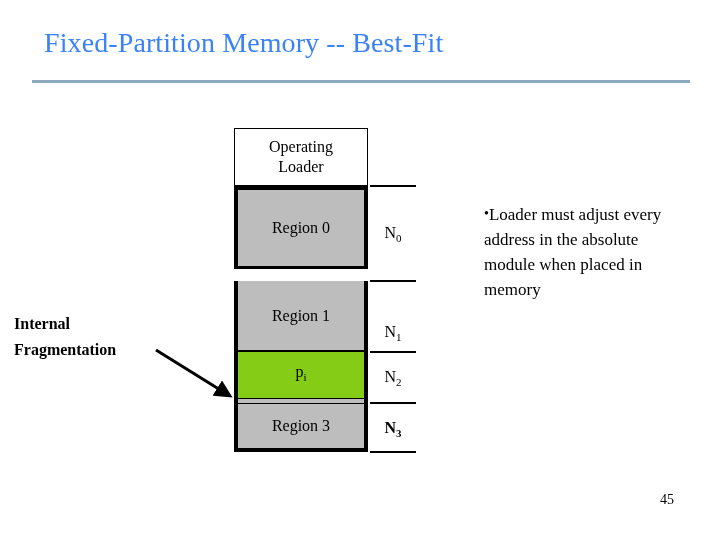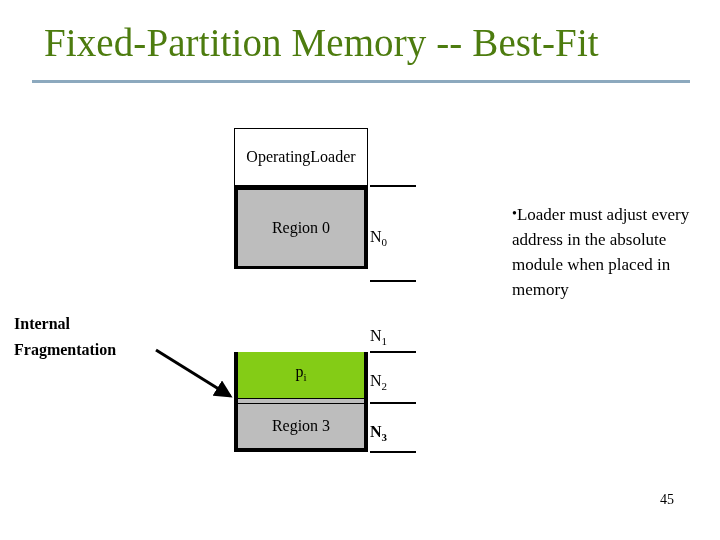--- a/index.html
+++ b/index.html
@@ -15,23 +15,23 @@
     font-family: "Liberation Serif", "DejaVu Serif", serif;
     color: #000000;
   }
 
   
   #slide-title {
     position: absolute;
     left: 44px;
     top: 24px;
     width: 640px;
-    font-size: 39px;
+    font-size: 28px;
     line-height: 38px;
-    color: #4d7c0f;
+    color: #3b82f6;
     white-space: nowrap;
     letter-spacing: 0.1px;
   }
   #title-rule {
     position: absolute;
     left: 32px;
     top: 80px;
     width: 658px;
     height: 3px;
     background: #8CA9BE;
@@ -58,20 +58,21 @@
     font-size: 16px;
     line-height: 20px;
   }
 
   
   #block-os {
     top: 0px;
     height: 58px;
     border: 1px solid #000000;
     background: #ffffff;
+    flex-direction: column;
   }
 
   
   #block-region0 {
     top: 58px;
     height: 83px;
     background: #BDBDBD;
     border-left: 4px solid #000000;
     border-right: 4px solid #000000;
     border-top: 4px solid #000000;
@@ -131,22 +132,23 @@
     position: absolute;
     left: 0;
     width: 46px;
     height: 2px;
     background: #000000;
   }
   .size-label {
     position: absolute;
     left: 0;
     width: 46px;
+    text-align: center;
     font-size: 16px;
-    line-height: 26px;
+    line-height: 18px;
   }
   .size-label sub {
     font-size: 11px;
   }
 
   
   #frag-label {
     position: absolute;
     left: 14px;
     top: 311px;
@@ -164,21 +166,20 @@
   }
 
   
   #bullet-block {
     position: absolute;
     left: 484px;
     top: 201px;
     width: 204px;
     font-size: 17px;
     line-height: 25px;
-    margin-left: 28px;
   }
   #bullet-block .bullet-dot {
     font-size: 14px;
     vertical-align: 2px;
   }
 
   
   #page-number {
     position: absolute;
     left: 628px;
@@ -201,20 +202,23 @@
 
   <div class="mem-block" id="block-os">
     <span>Operating</span>
     <span>Loader</span>
   </div>
 
   <div class="mem-block" id="block-region0">
     <span>Region 0</span>
   </div>
 
+  <div class="mem-block" id="block-region1">
+    <span>Region 1</span>
+  </div>
 
   <div class="mem-block" id="block-process">
     <span><span>p</span><sub style="font-size:11px">i</sub></span>
   </div>
 
   <div class="mem-block" id="block-fragment"></div>
 
   <div class="mem-block" id="block-region3">
     <span>Region 3</span>
   </div>

